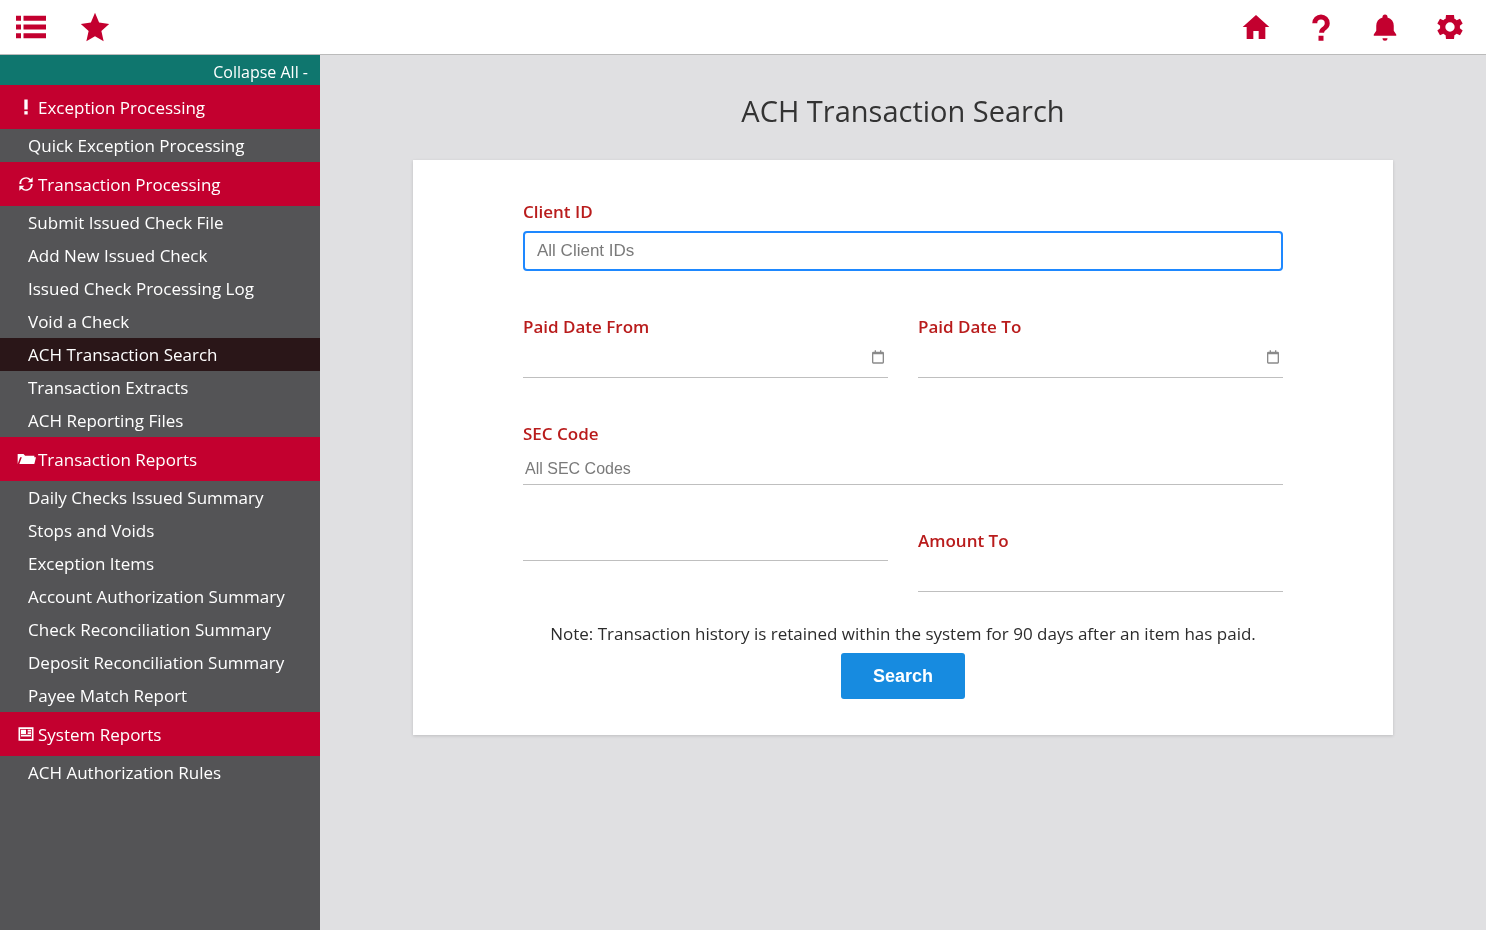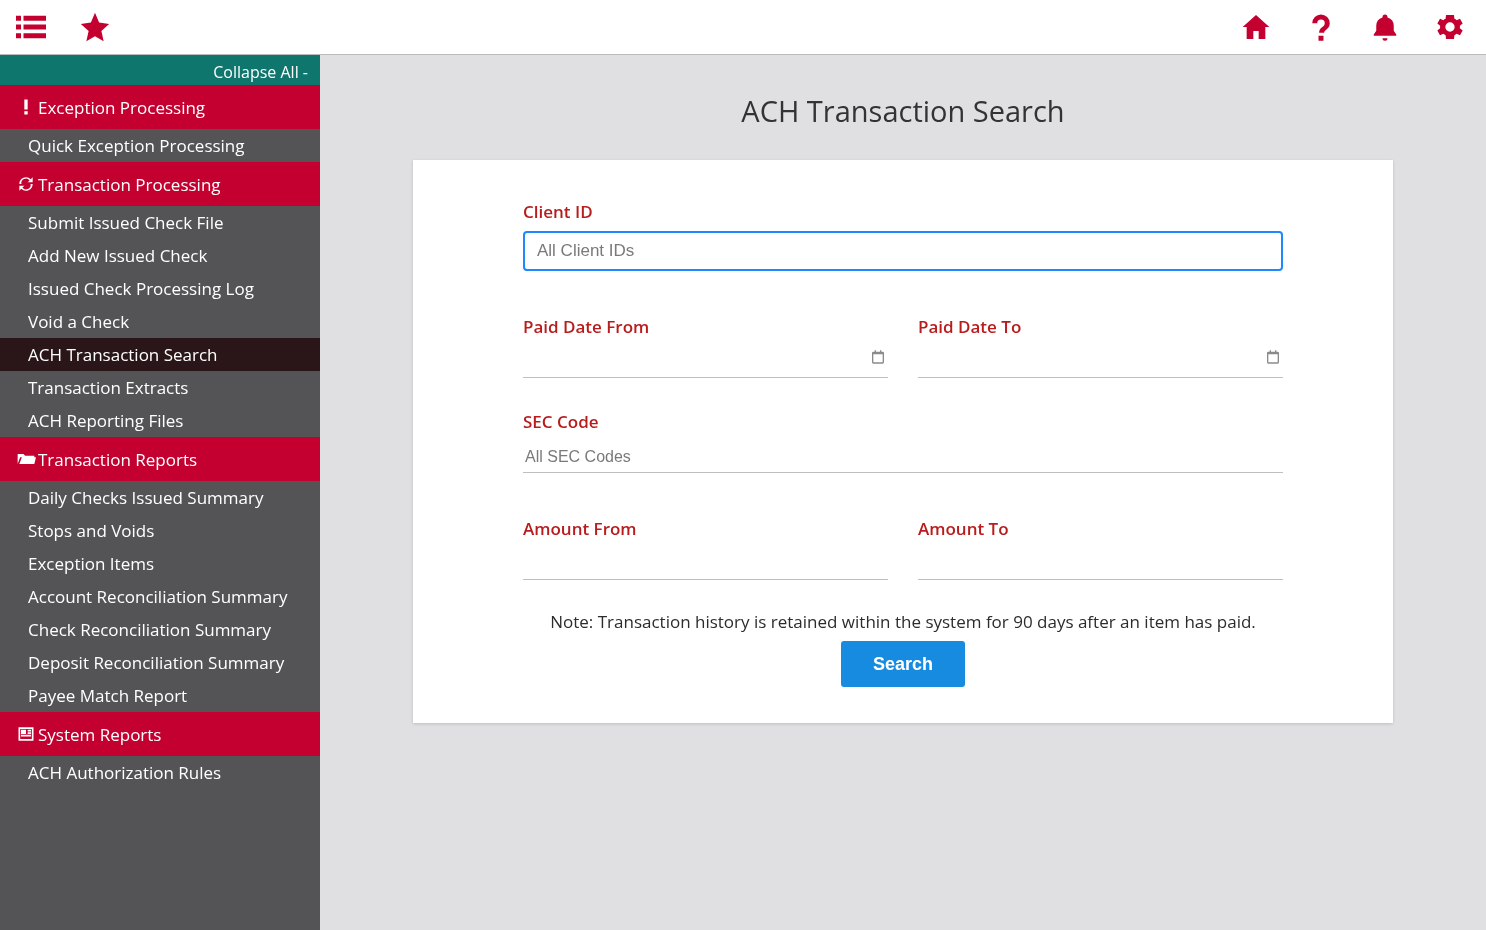--- a/index.html
+++ b/index.html
@@ -103,21 +103,21 @@
     font-size: 17px;
     color: #b91c1c;
     font-weight: 600;
     margin-bottom: 8px;
     display: block;
   }
   .full-row { margin-bottom: 44px; }
   .half-row {
     display: flex;
     gap: 30px;
-    margin-bottom: 32px;
+    margin-bottom: 44px;
   }
   .half { flex: 1; position: relative; }
 
   .boxed-input {
     width: 100%;
     height: 40px;
     border: 2px solid #1e88ff;
     border-radius: 4px;
     padding: 0 12px;
     font-size: 17px;
@@ -277,21 +277,21 @@
     <div class="nav-item">
         <span>Daily Checks Issued Summary</span>
       </div>
     <div class="nav-item">
         <span>Stops and Voids</span>
       </div>
     <div class="nav-item">
         <span>Exception Items</span>
       </div>
     <div class="nav-item">
-        <span>Account Reconciliation Summary</span>
+        <span>Account Authorization Summary</span>
       </div>
     <div class="nav-item">
         <span>Check Reconciliation Summary</span>
       </div>
     <div class="nav-item">
         <span>Deposit Reconciliation Summary</span>
       </div>
     <div class="nav-item">
         <span>Payee Match Report</span>
       </div>
@@ -339,21 +339,20 @@
         </div>
       </div>
 
       <div class="full-row">
         <label class="field-label">SEC Code</label>
         <input class="underline-input" type="text" placeholder="All SEC Codes" style="">
       </div>
 
       <div class="half-row" style="margin-bottom:30px;">
         <div class="half">
-          <label class="field-label">Amount From</label>
           <input class="underline-input" type="text" style="">
         </div>
         <div class="half">
           <label class="field-label">Amount To</label>
           <input class="underline-input" type="text" style="">
         </div>
       </div>
 
       <p class="note">Note: Transaction history is retained within the system for 90 days after an item has paid.</p>
 

